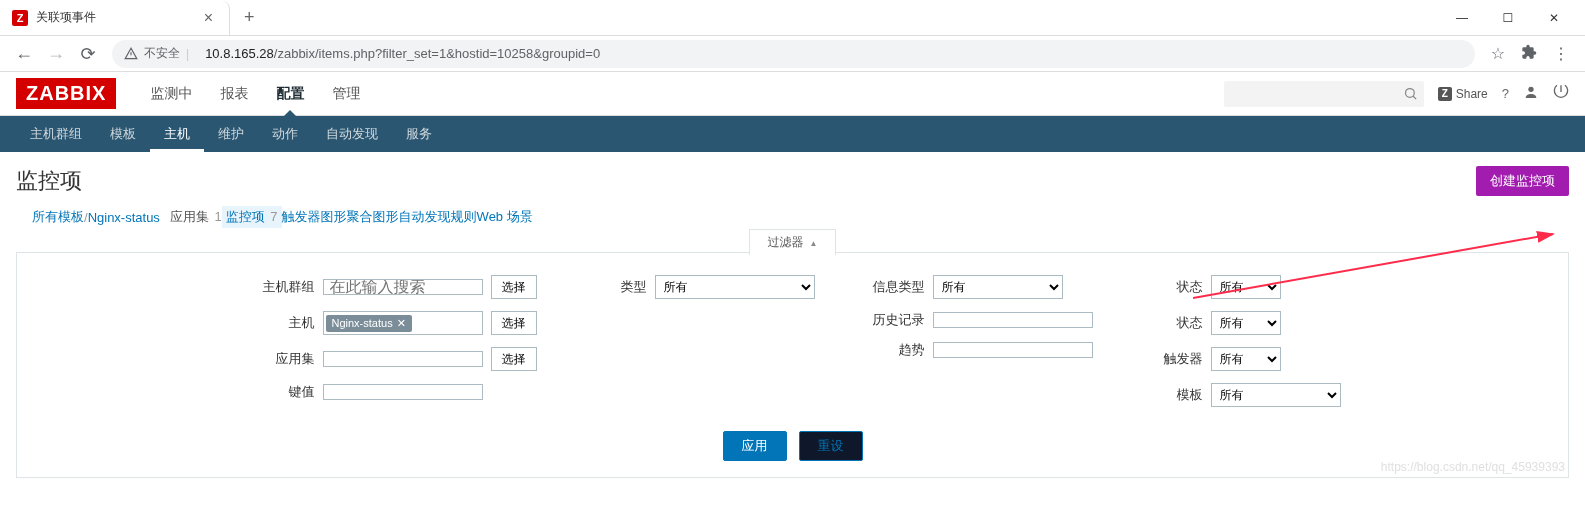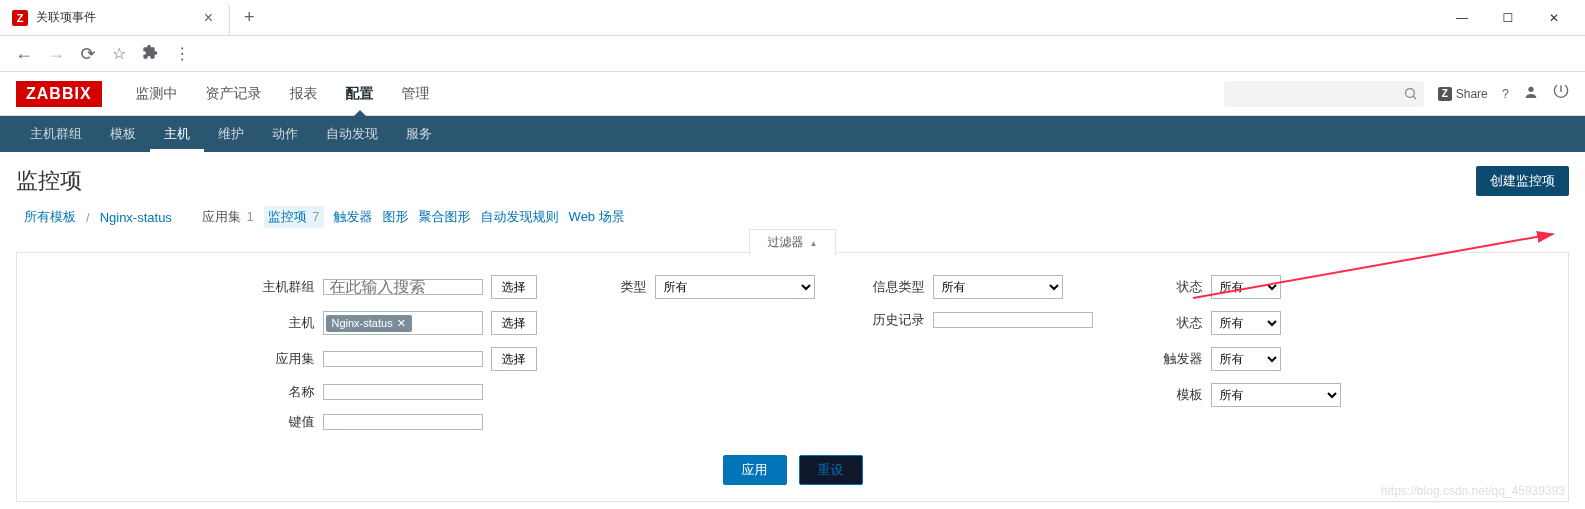--- a/index.html
+++ b/index.html
@@ -21,45 +21,45 @@
 .addr-input-wrap{flex:1;height:28px;background:#f1f3f4;border-radius:14px;display:flex;align-items:center;padding:0 12px;margin:0 8px}
 .insecure{color:#5f6368;font-size:12px;margin-right:10px;display:flex;align-items:center}
 .insecure svg{margin-right:6px}
 .url-text{color:#5f6368;font-size:13px}
 .url-host{color:#202124}
 .addr-icons{display:flex;align-items:center;gap:16px;padding:0 8px}
 .addr-icons span{color:#5f6368;font-size:16px}
 
 
 .zbx-header{height:44px;background:#fff;display:flex;align-items:center;padding:0 16px;border-bottom:1px solid #ddd}
-.zbx-logo{background:#d40000;color:#fff;font-weight:bold;padding:4px 10px;font-size:16px;letter-spacing:1px;margin-right:20px}
+.zbx-logo{background:#d40000;color:#fff;font-weight:bold;padding:4px 10px;font-size:20px;letter-spacing:1px;margin-right:20px}
 .top-nav{display:flex;gap:0}
 .top-nav-item{padding:12px 14px;color:#555;font-size:14px;cursor:pointer;position:relative}
 .top-nav-item.active{color:#1f2c33;font-weight:700}
 .top-nav-item.active:after{content:"";position:absolute;bottom:-1px;left:50%;transform:translateX(-50%);width:0;height:0;border-left:6px solid transparent;border-right:6px solid transparent;border-bottom:6px solid #2b5672}
 .header-right{margin-left:auto;display:flex;align-items:center;gap:14px}
 .header-search{width:200px;height:26px;background:#f3f3f3;border:none;border-radius:2px;padding:0 28px 0 8px}
 .search-wrap{position:relative}
 .search-wrap svg{position:absolute;right:6px;top:5px}
 .share-btn{display:flex;align-items:center;gap:4px;color:#555;font-size:12px}
 .share-badge{background:#555;color:#fff;font-size:10px;font-weight:bold;width:14px;height:14px;display:flex;align-items:center;justify-content:center;border-radius:2px}
 .header-icon{color:#666}
 
 
 .sub-nav{height:36px;background:#2b5672;display:flex;align-items:center;padding:0 16px;gap:0}
 .sub-nav-item{padding:0 14px;line-height:36px;color:#cfd8dc;font-size:13px;cursor:pointer}
 .sub-nav-item.active{color:#fff;font-weight:500;box-shadow:inset 0 -3px 0 #fff}
 
 
 .page-title-row{display:flex;align-items:center;padding:14px 16px 10px}
 .page-title{font-size:22px;color:#333;font-weight:400}
-.create-btn{margin-left:auto;background:#0c4a6e;color:#fff;border:none;padding:6px 14px;font-size:13px;cursor:pointer;border-radius:2px}
-
-
-.crumb-row{display:flex;align-items:center;padding:0 24px 14px;gap:10px;font-size:13px}
+.create-btn{margin-left:auto;background:#a21caf;color:#fff;border:none;padding:6px 14px;font-size:13px;cursor:pointer;border-radius:2px}
+
+
+.crumb-row{display:flex;align-items:center;padding:0 32px 14px;font-size:13px}
 .crumb-link{color:#0275b8;cursor:pointer}
 .crumb-link.sel{background:#e8f4fb;padding:2px 4px}
 .crumb-sep{color:#999}
 .crumb-text{color:#555}
 .crumb-count{color:#999;margin-left:2px}
 
 
 .filter-wrap{margin:0 16px;background:#fff;border:1px solid #dfe4e7;position:relative;padding:22px 20px 16px}
 .filter-tab{position:absolute;top:-24px;left:50%;transform:translateX(-50%);background:#fff;border:1px solid #dfe4e7;border-bottom:none;padding:4px 18px;font-size:12px;color:#555;cursor:pointer}
 .filter-tab:after{content:"▲";margin-left:6px;font-size:8px;color:#888}
@@ -101,34 +101,43 @@
     <span class="win-btn">—</span>
     <span class="win-btn">☐</span>
     <span class="win-btn">✕</span>
   </div>
 </div>
 
 <div class="addr-bar">
   <span class="nav-btn">←</span>
   <span class="nav-btn disabled">→</span>
   <span class="nav-btn">⟳</span>
+  <div class="addr-input-wrap">
+    <span class="insecure">
+      <svg width="14" height="14" viewBox="0 0 24 24" fill="none" stroke="#5f6368" stroke-width="2">
+          <path d="M12 2L2 20h20L12 2z M12 9v5 M12 17h.01"></path>
+        </svg>
+      <span>不安全</span>
+      <span style="margin:0 6px;color:#ccc">|</span>
+    </span>
+    <span class="url-text"><span class="url-host">10.8.165.28</span><span>/zabbix/items.php?filter_set=1&amp;hostid=10258&amp;groupid=0</span></span>
+  </div>
   <div class="addr-icons">
     <span>☆</span>
     <span><svg width="16" height="16" viewBox="0 0 24 24" fill="#5f6368">
           <path d="M20.5 11H19V7a2 2 0 00-2-2h-4V3.5a2.5 2.5 0 00-5 0V5H4a2 2 0 00-2 2v4h1.5a2.5 2.5 0 010 5H2v4a2 2 0 002 2h4v-1.5a2.5 2.5 0 015 0V22h4a2 2 0 002-2v-4h1.5a2.5 2.5 0 000-5z"></path>
         </svg></span>
     <span>⋮</span>
   </div>
 </div>
 
 <div class="zbx-header">
   <span class="zbx-logo">ZABBIX</span>
   <div class="top-nav">
     <span class="top-nav-item">监测中</span>
-    <span class="top-nav-item">资产记录</span>
     <span class="top-nav-item">报表</span>
     <span class="top-nav-item active">配置</span>
     <span class="top-nav-item">管理</span>
   </div>
   <div class="header-right">
     <div class="search-wrap">
       <input class="header-search" style="">
       <svg width="15" height="15" viewBox="0 0 24 24" fill="none" stroke="#888" stroke-width="2">
           <circle cx="11" cy="11" r="7"></circle>
           <path d="M21 21l-5-5"></path>
@@ -199,43 +208,43 @@
               </span>
         </div>
         <button class="pick-btn">选择</button>
       </div>
       <div class="filter-row">
         <span class="filter-label">应用集</span>
         <input class="filter-input" style="">
         <button class="pick-btn">选择</button>
       </div>
       <div class="filter-row">
-        <span class="filter-label">名称</span>
-        <input class="filter-input" style="">
-      </div>
-      <div class="filter-row">
         <span class="filter-label">键值</span>
         <input class="filter-input" style="">
       </div>
     </div>
 
     <div class="filter-col">
       <div class="filter-row">
         <span class="filter-label">类型</span>
         <select class="filter-select sel-lg"><option>所有</option></select>
       </div>
     </div>
 
     <div class="filter-col">
       <div class="filter-row">
         <span class="filter-label">信息类型</span>
         <select class="filter-select sel-md"><option>所有</option></select>
       </div>
       <div class="filter-row">
         <span class="filter-label">历史记录</span>
+        <input class="filter-input" style="">
+      </div>
+      <div class="filter-row">
+        <span class="filter-label">趋势</span>
         <input class="filter-input" style="">
       </div>
     </div>
 
     <div class="filter-col">
       <div class="filter-row">
         <span class="filter-label">状态</span>
         <select class="filter-select sel-sm"><option>所有</option></select>
       </div>
       <div class="filter-row">

